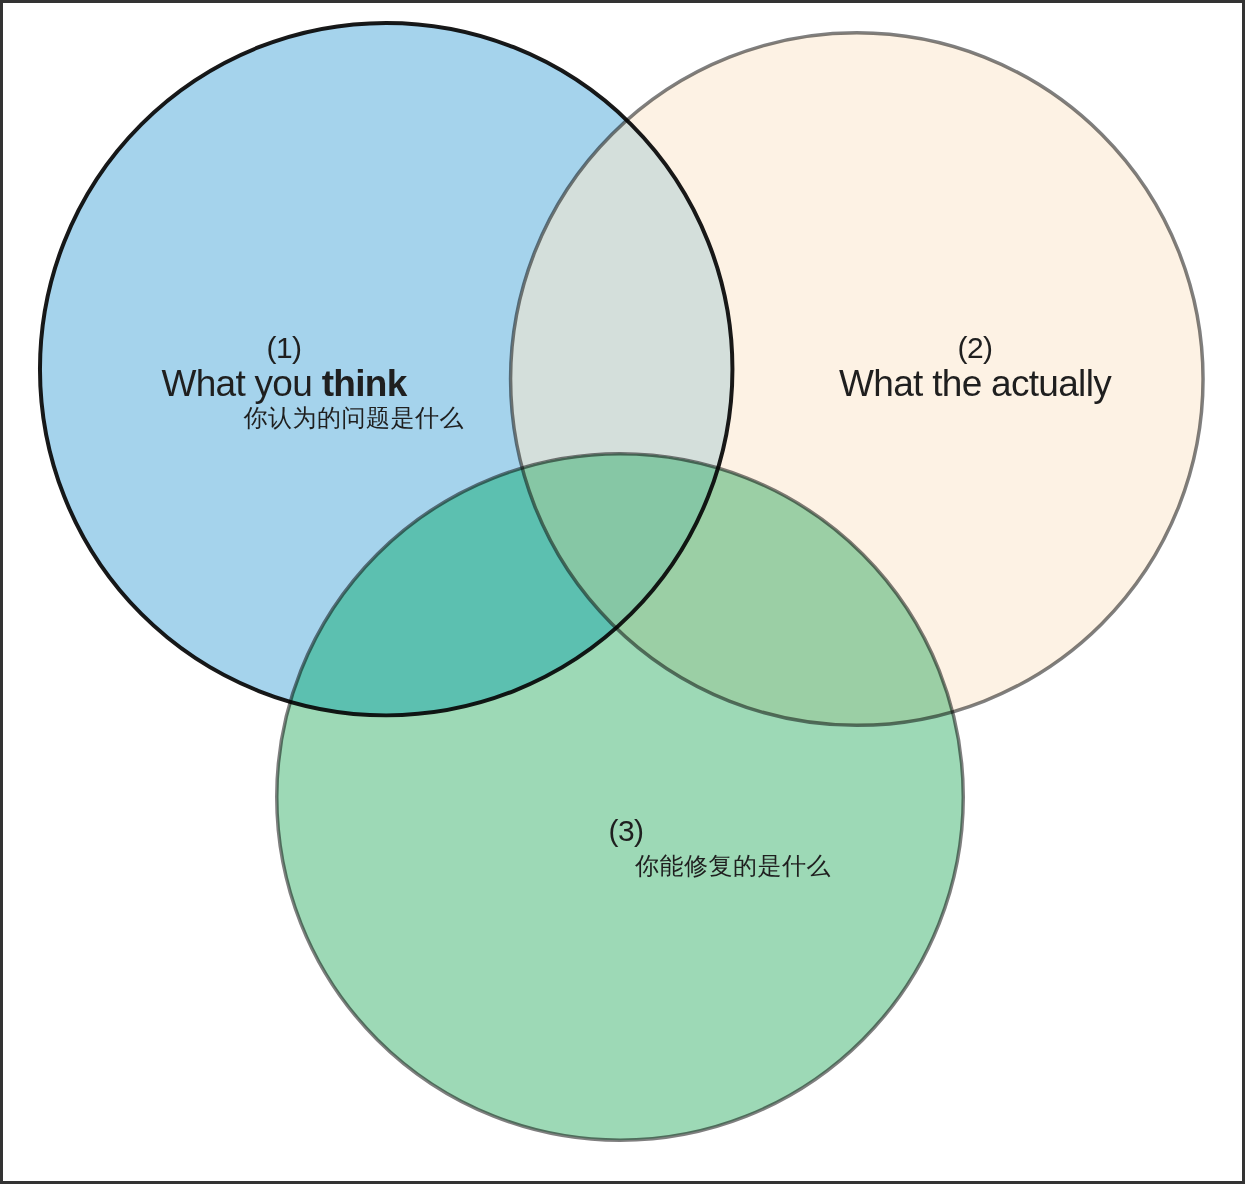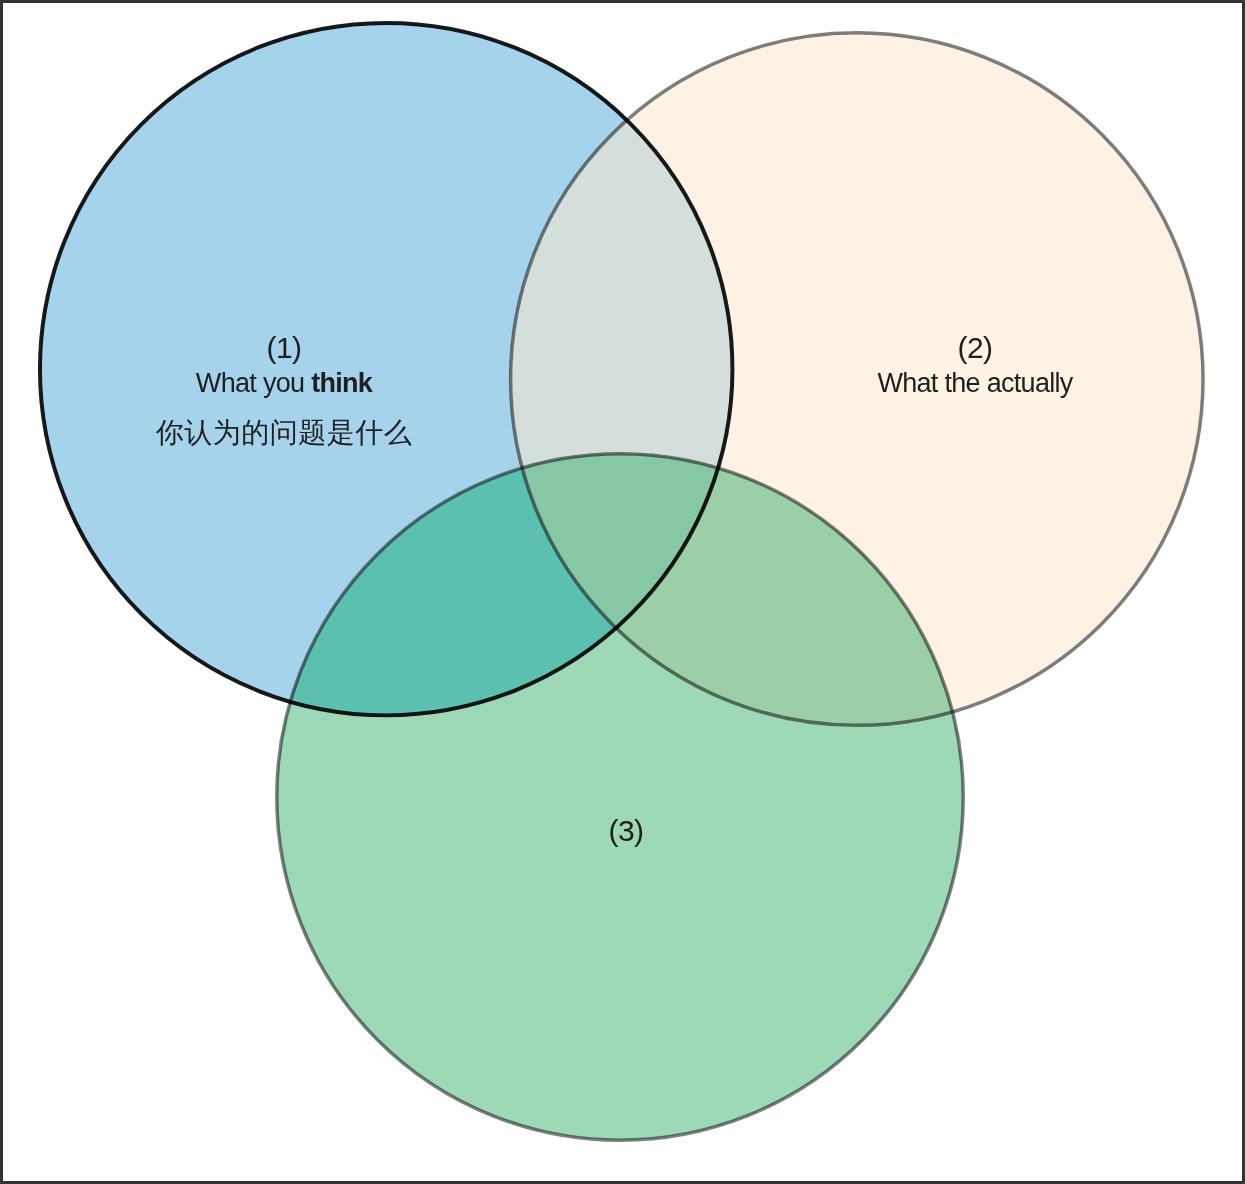--- a/index.html
+++ b/index.html
@@ -30,32 +30,33 @@
     width: 360px;
     text-align: center;
     color: #1f1f1f;
   }
   .label .num {
     font-size: 30px;
     line-height: 36px;
     letter-spacing: -0.5px;
   }
   .label .title {
-    font-size: 27px;
+    font-size: 37px;
     line-height: 35px;
     letter-spacing: -0.7px;
   }
   .label .title b {
     font-weight: 700;
   }
   .label .subtitle {
-    font-size: 28px;
+    font-size: 24px;
     line-height: 30px;
-    margin-top: 17px;
+    margin-top: 2px;
     letter-spacing: 0.5px;
+    text-align: right;
   }
   #label-circle1 { left: 101px; top: 327px; }
   #label-circle2 { left: 792px; top: 327px; }
   #label-circle3 { left: 443px; top: 810px; }
   #label-circle3 .subtitle-inner {
     position: relative;
     left: 25px;
   }
 </style>
 </head>
@@ -102,15 +103,16 @@
     <div class="subtitle">你认为的问题是什么</div>
   </div>
 
   <div class="label" id="label-circle2">
     <div class="num">(2)</div>
     <div class="title">What the actually</div>
   </div>
 
   <div class="label" id="label-circle3">
     <div class="num">(3)</div>
+    <div class="subtitle"><span class="subtitle-inner">你能修复的是什么</span></div>
   </div>
 
 </div>
 
 </body></html>

